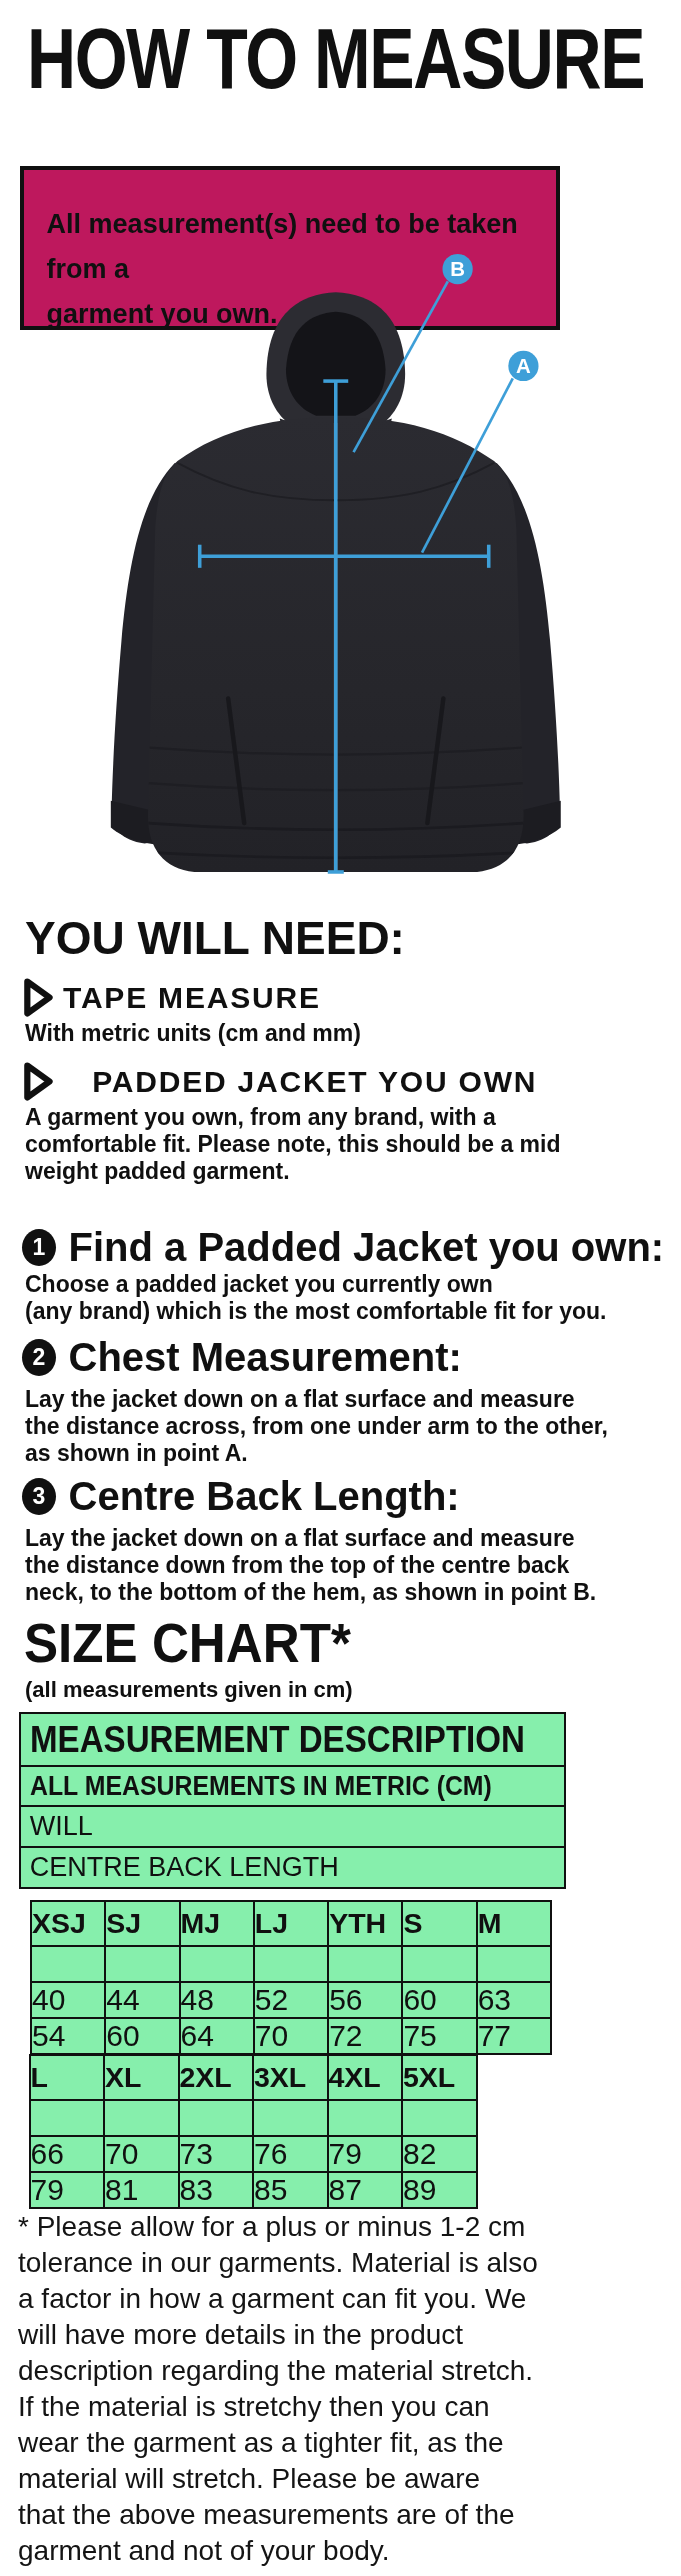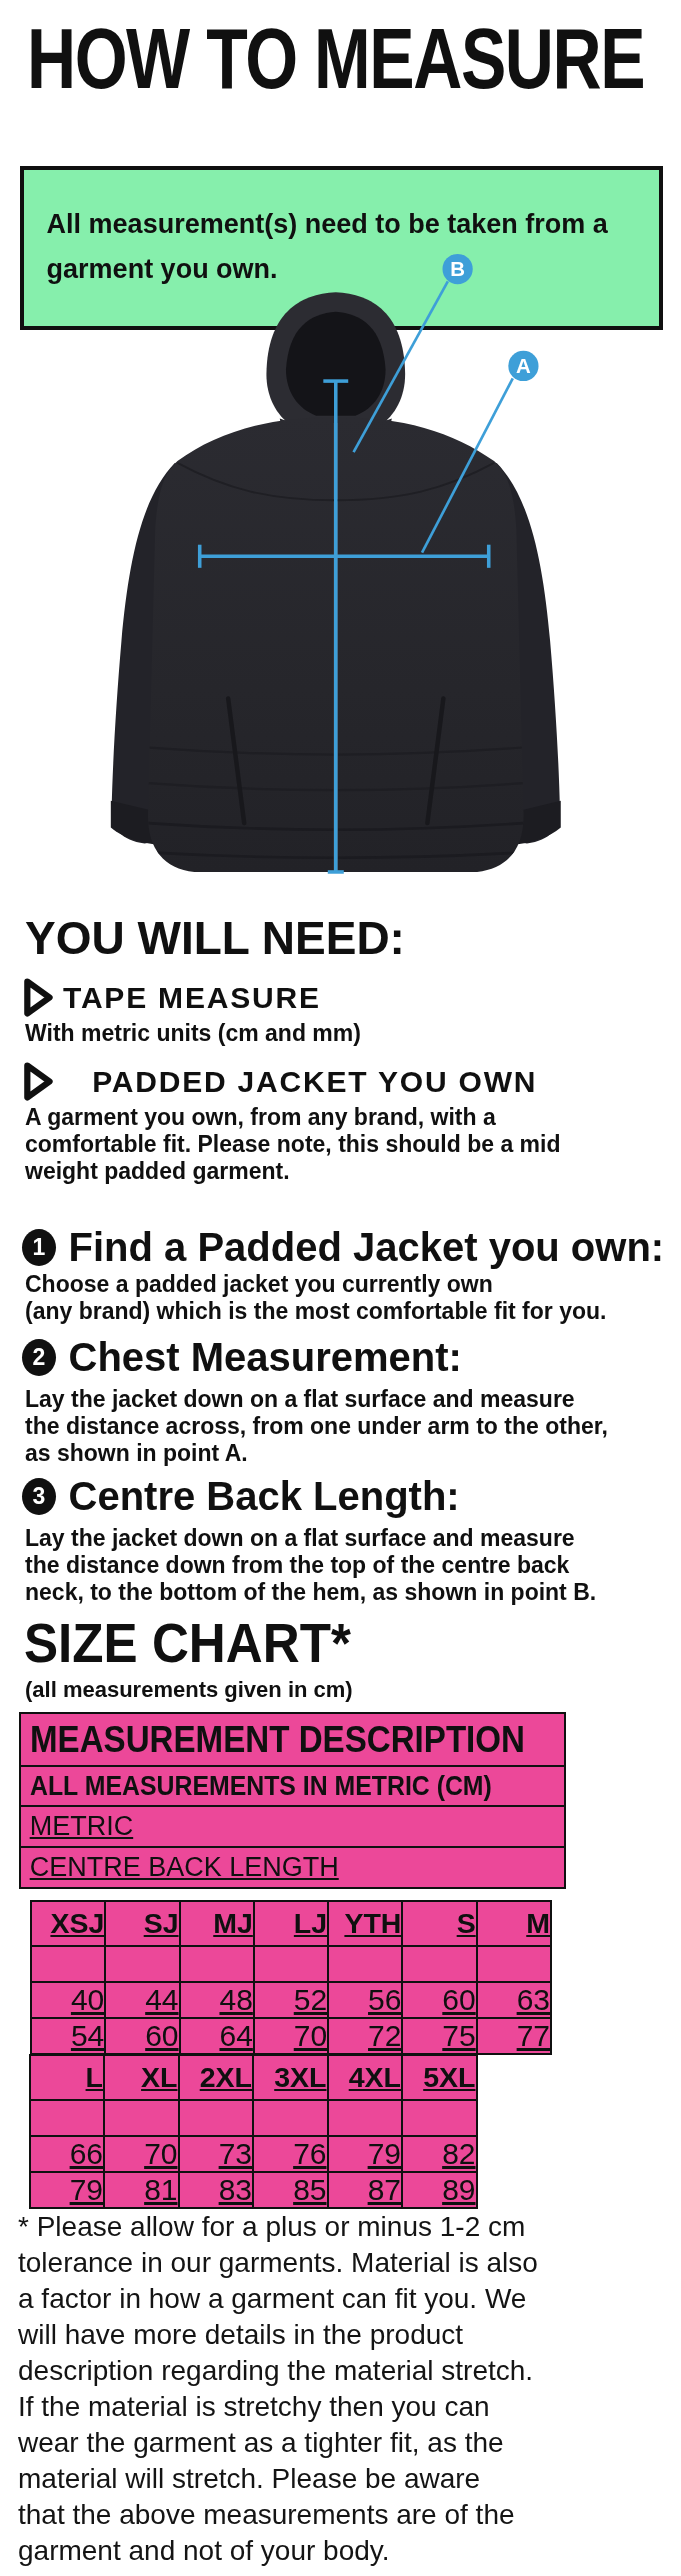--- a/index.html
+++ b/index.html
@@ -12,22 +12,22 @@
   .abs { position:absolute; }
   .pre { white-space:pre-line; }
 
   
   .main-title {
     top:14.2px; left:27px; font-size:85px; font-weight:bold; line-height:1.05;
     letter-spacing:-1.8px; transform:scaleX(0.80); transform-origin:left top;
     white-space:nowrap; color:#101010;
   }
   .notice-box {
-    top:166px; left:19.6px; width:643px; height:164px;
-    border:4.5px solid #101010; background:#86efac;
+    top:166px; left:19.6px; width:540px; height:164px;
+    border:4.5px solid #101010; background:#be185d;
     padding:32px 23px 0 23px;
   }
   .notice-text { font-size:27px; font-weight:bold; line-height:45px; }
 
   .section-title {
     font-size:46px; font-weight:bold; line-height:1; letter-spacing:0px;
     white-space:nowrap;
   }
   .size-chart-title {
     top:1616px; left:24px; font-size:55px; font-weight:bold; line-height:1;
@@ -47,30 +47,30 @@
   .step-row { display:flex; align-items:center; }
   .step-badge {
     width:34px; height:37px; border-radius:50%; background:#101010;
     color:#ffffff; font-size:23px; font-weight:bold;
     display:flex; align-items:center; justify-content:center; flex:0 0 auto;
   }
   .step-title { font-size:40px; font-weight:bold; margin-left:12.5px; white-space:nowrap; }
   .step-body { font-size:23px; font-weight:bold; line-height:27px; }
 
   
-  table { border-collapse:collapse; table-layout:fixed; background:#ec4899;text-decoration:underline; }
+  table { border-collapse:collapse; table-layout:fixed; background:#86efac; }
   td { border:2.7px solid #101010; overflow:hidden; }
   #desc-table { left:18.7px; top:1712px; width:547px; }
   #desc-table td { padding-left:9px; vertical-align:middle; }
   .desc-header-cell { font-size:36px; font-weight:bold; height:53px; }
   .desc-row-bold { font-size:27px; font-weight:bold; height:40px; }
   .desc-row { font-size:27px; font-weight:normal; height:41px; }
   .cond { display:inline-block; transform:scaleX(0.92); transform-origin:left center; white-space:nowrap; }
 
-  .size-table td { text-align:right; vertical-align:middle; }
+  .size-table td { text-align:left; vertical-align:middle; }
   .size-table .hdr td { font-size:28.5px; font-weight:bold; height:45px; }
   .size-table .empty td { height:36px; }
   .size-table .val td { font-size:30px; font-weight:normal; height:31px; }
   #junior-table { left:30px; top:1900px; width:522px; }
   #adult-table  { left:28.5px; top:2054px; width:449px; }
 
   
   .footnote {
     top:2209px; left:18px; width:652px;
     font-size:28px; font-weight:normal; line-height:36px; color:#141414;
@@ -203,21 +203,21 @@
         <td class="desc-header-cell">
           <span class="cond">MEASUREMENT DESCRIPTION</span>
         </td>
       </tr>
       <tr>
         <td class="desc-row-bold">
           <span class="cond">ALL MEASUREMENTS IN METRIC (CM)</span>
         </td>
       </tr>
       <tr>
-        <td class="desc-row">METRIC</td>
+        <td class="desc-row">WILL</td>
       </tr>
       <tr>
         <td class="desc-row">CENTRE BACK LENGTH</td>
       </tr>
     </tbody>
   </table>
 
   <table class="abs size-table" id="junior-table">
     <tbody>
       <tr class="hdr">

